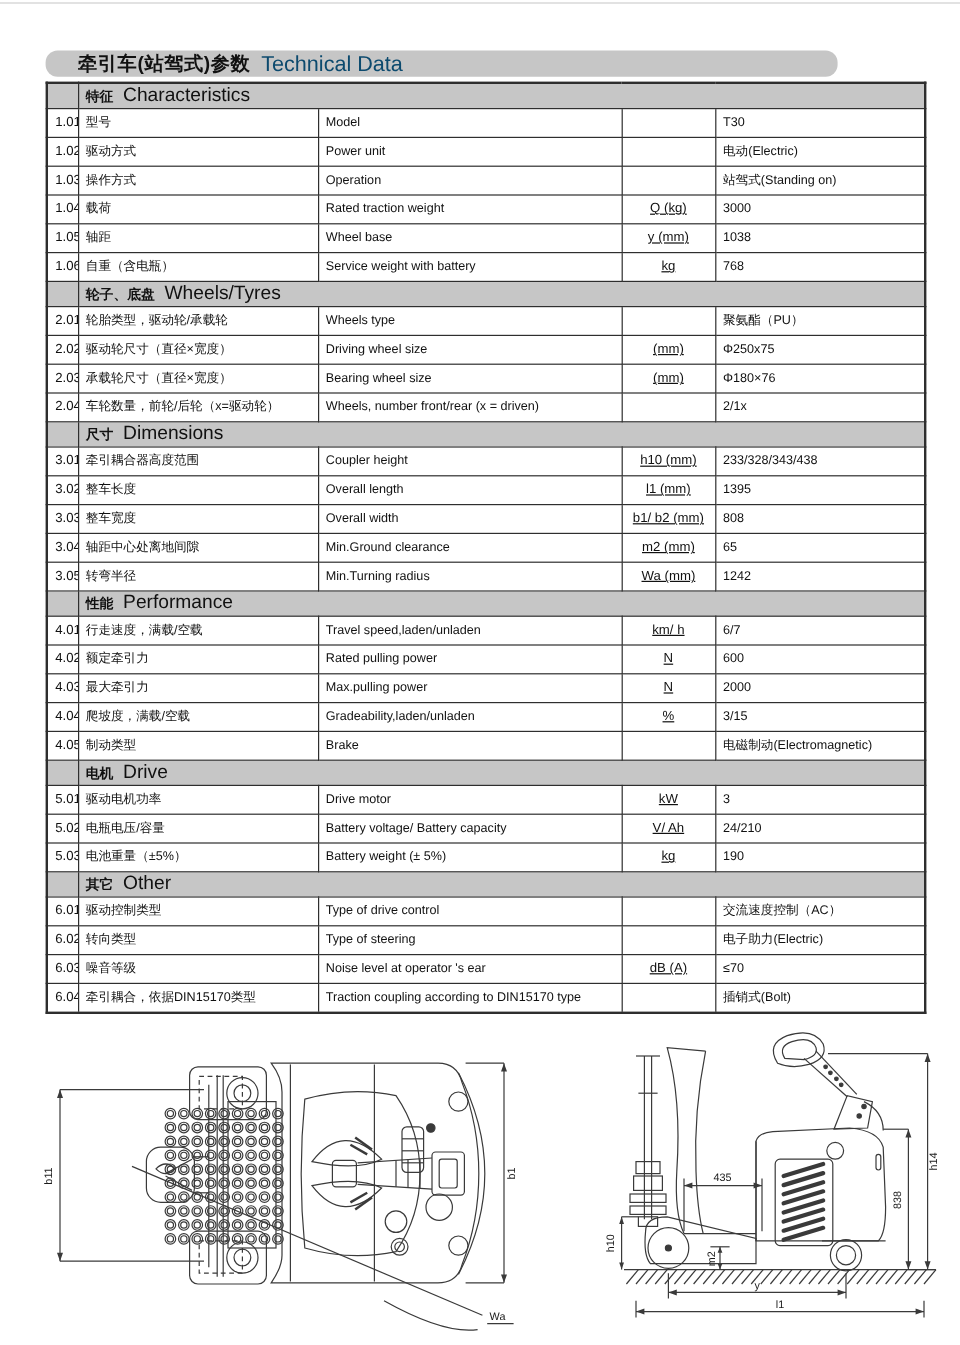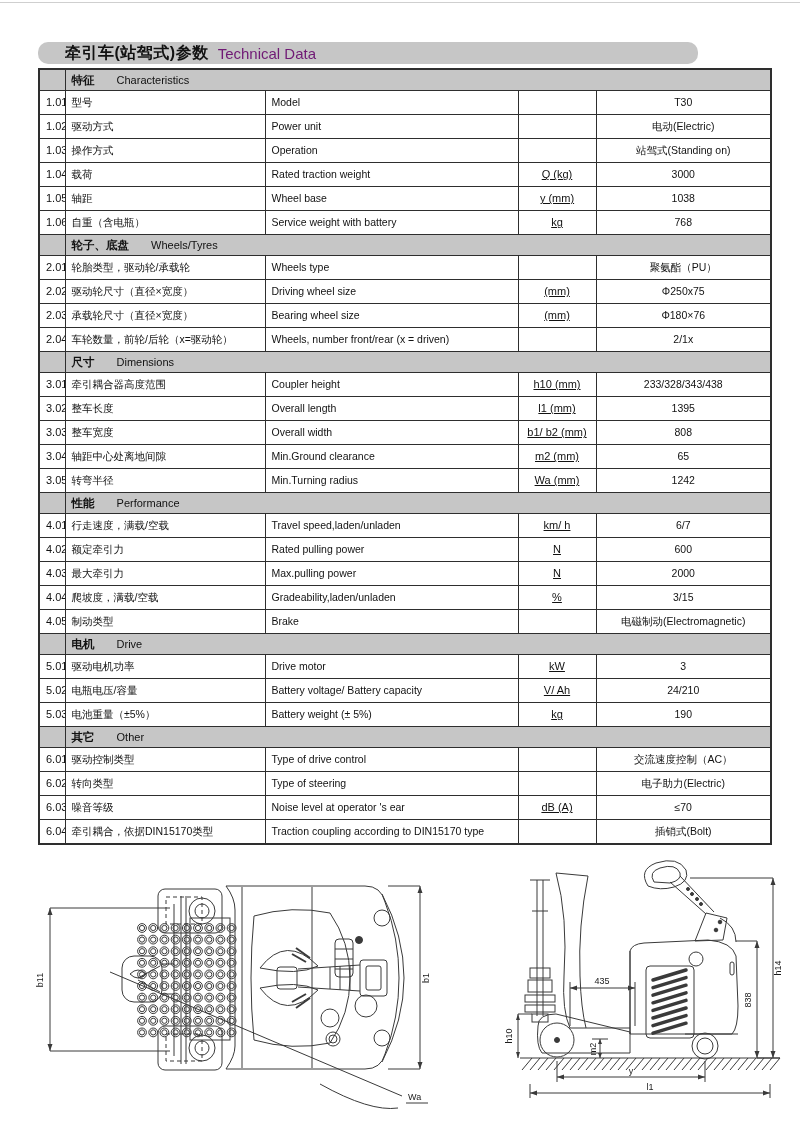--- a/index.html
+++ b/index.html
@@ -14,43 +14,43 @@
     font-family:"Liberation Sans","DejaVu Sans",sans-serif;color:var(--ink);
     overflow:hidden;
   }
   .top-rule{position:absolute;left:0;top:2px;width:800px;height:1px;background:#cfcfcf;}
   .title-bar{
     position:absolute;left:38px;top:42px;width:660px;height:22px;
     background:var(--header-bg);display:flex;align-items:center;
     box-sizing:border-box;padding-left:27px;border-radius:10px;
   }
   .title-zh{font-size:16px;font-weight:bold;letter-spacing:0.5px;}
-  .title-en{font-size:15px;margin-left:9px;color:#701a75;}
+  .title-en{font-size:18px;margin-left:9px;color:#0c4a6e;}
   table.spec-table{
     position:absolute;left:38px;top:68px;width:732px;
     border-collapse:collapse;table-layout:fixed;
     border:2px solid var(--border);
     font-size:11px;color:var(--ink);
   }
   table.spec-table td{
     border:1px solid var(--border);
     height:23px;padding:0 6px;overflow:hidden;white-space:nowrap;
     line-height:1.1;
   }
   tr.section-row td{
     background:var(--header-bg);height:20px;
   }
   td.sec-title{padding-left:7px;}
   .sec-zh{font-weight:bold;font-size:11.5px;text-align:center;}
-  .sec-en{font-size:11px;margin-left:19px;}
+  .sec-en{font-size:16px;margin-left:5px;}
   td.c-num{text-align:right;padding:0 1px;font-size:11px;}
   td.c-zh{font-size:10.5px;}
   td.c-en{font-size:10.5px;}
   td.c-unit{text-align:center;font-size:11px;text-decoration:underline;}
-  td.c-val{text-align:center;font-size:10.5px;}
+  td.c-val{text-align:left;font-size:10.5px;}
   svg.drawing{position:absolute;overflow:visible;}
   svg.drawing text{
     font-family:"Liberation Sans","DejaVu Sans",sans-serif;
     font-size:9px;fill:#1a1a1a;
   }
 </style>
 </head>
 <body>
 
 <div class="page">

